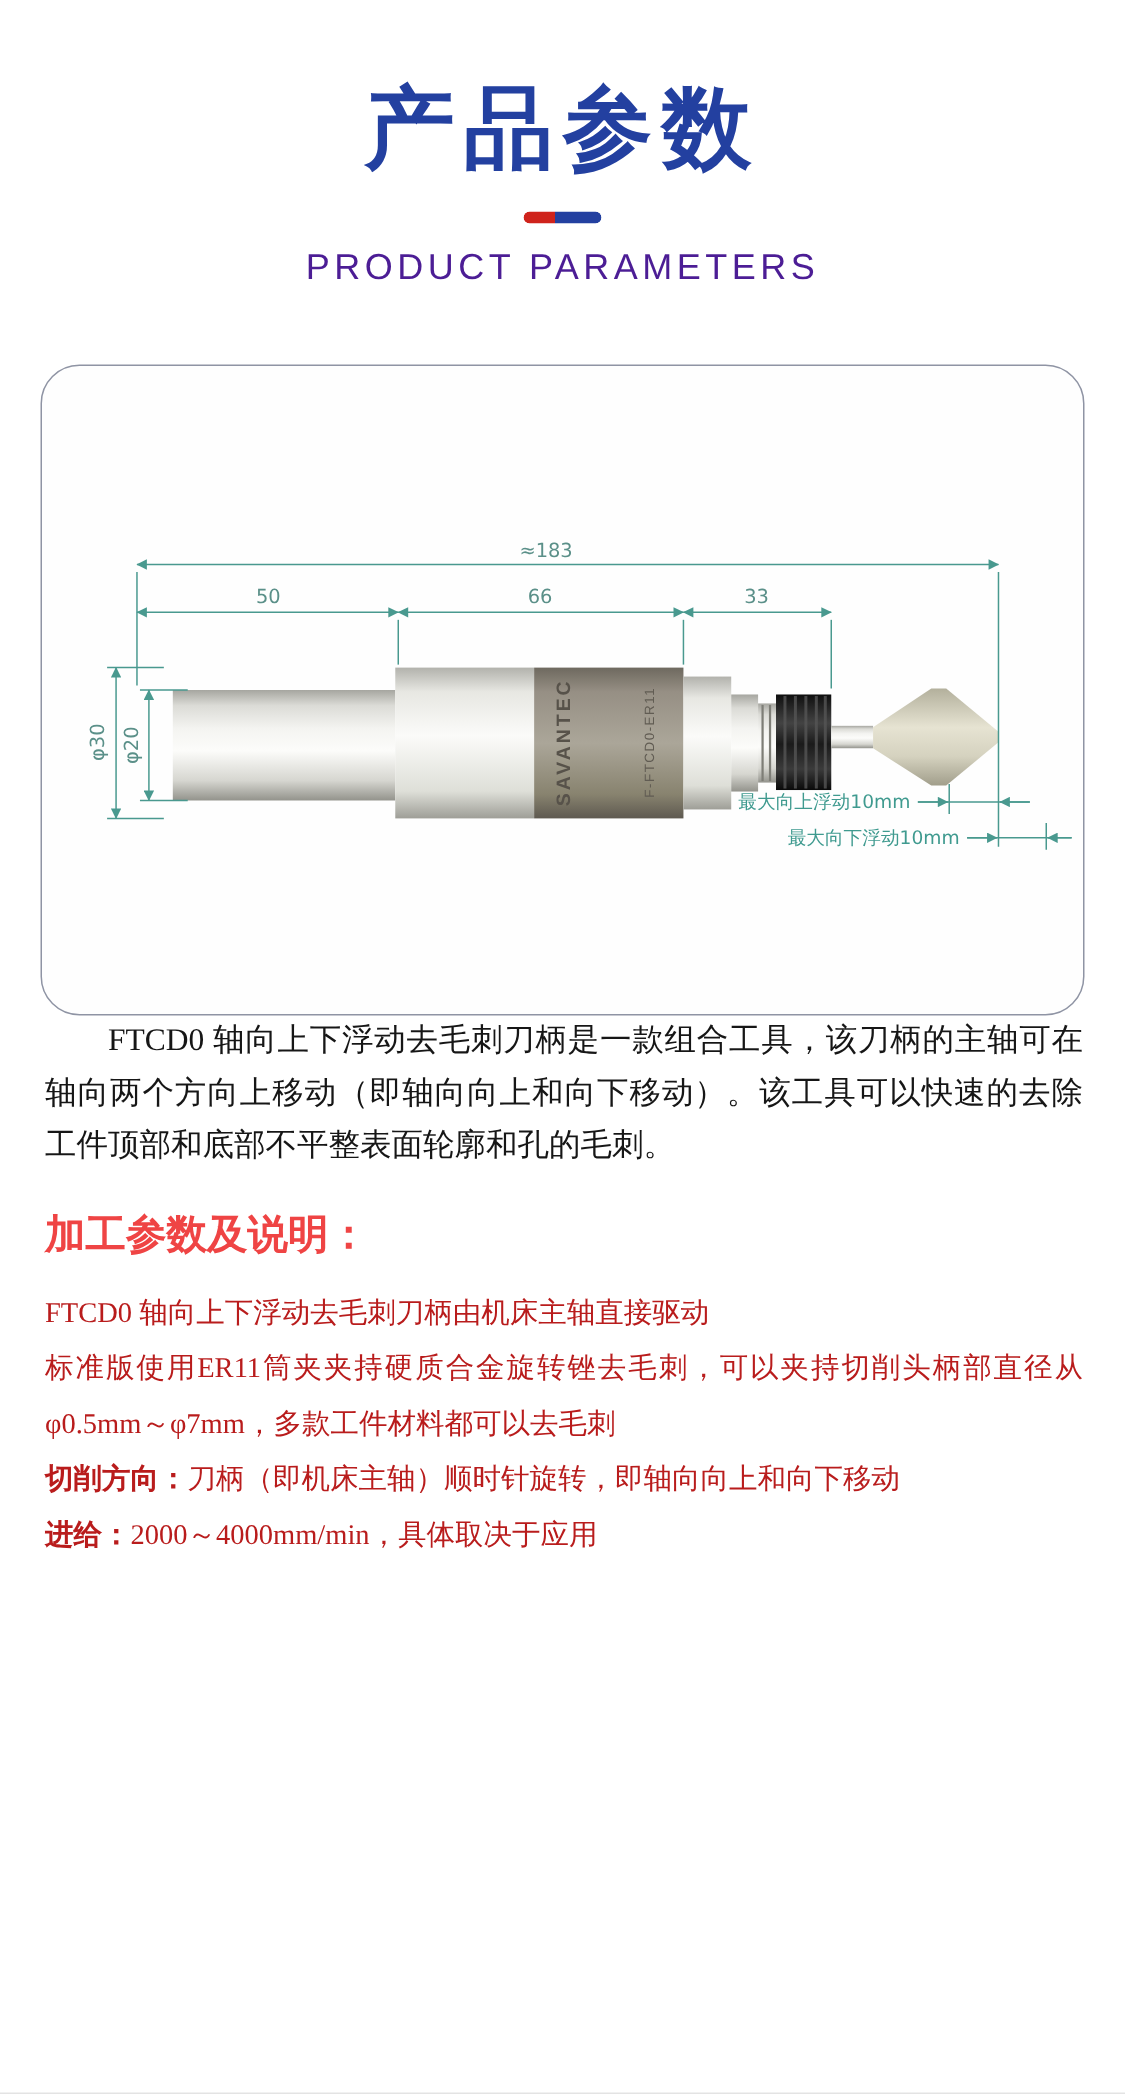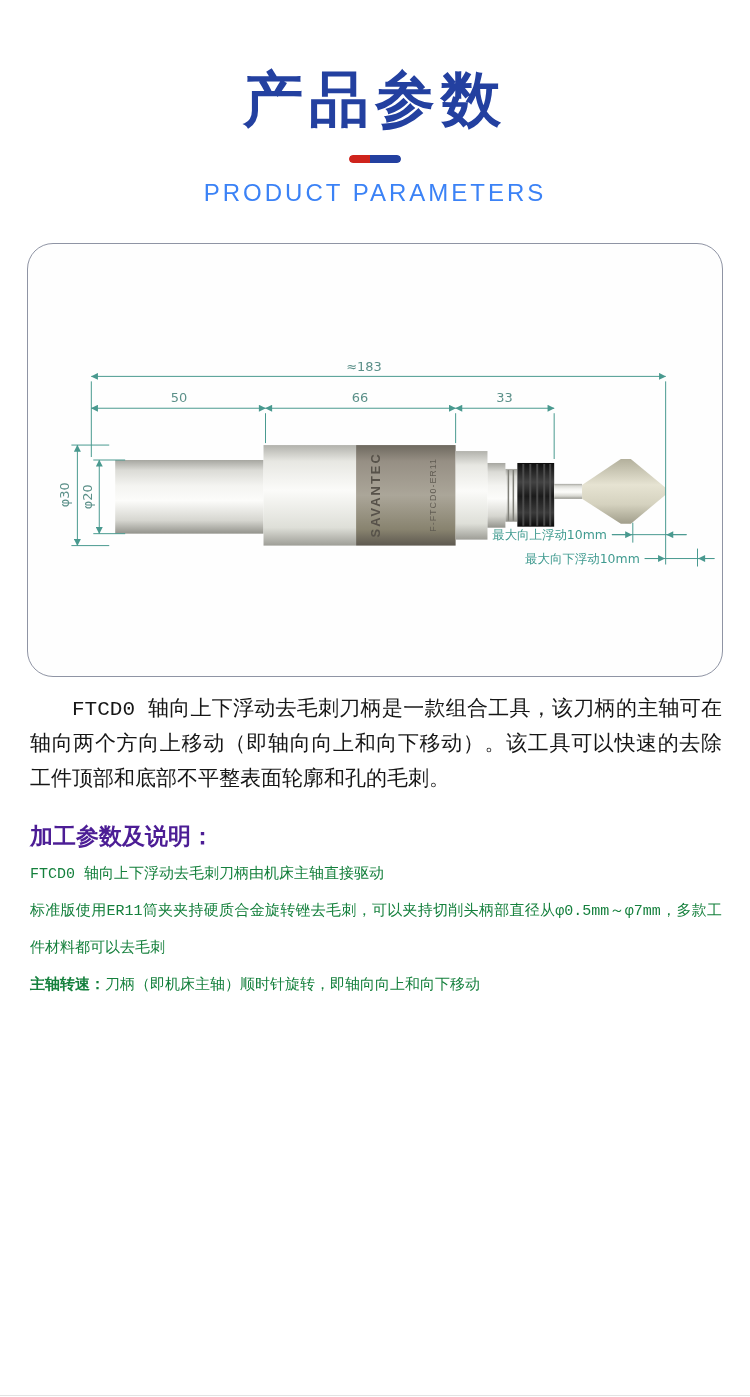--- a/index.html
+++ b/index.html
@@ -2,51 +2,51 @@
 <html><head>
 <meta charset="utf-8">
 <style>
   * { margin:0; padding:0; box-sizing:border-box; }
   body { background:#ffffff; font-family:"Liberation Serif","DejaVu Serif",serif; }
   .page {
     position:relative; width:750px; height:1397px; margin:0 auto;
     background:#ffffff; overflow:hidden;
   }
   
-  .header { padding-top:60px; text-align:center; }
+  .header { padding-top:46px; text-align:center; }
   .title {
     font-family:"Liberation Sans","DejaVu Sans",sans-serif;
     font-size:60px; font-weight:bold; letter-spacing:6px; color:#2340a0;
   }
   .divider { width:52px; height:8px; margin:14px auto 16px auto; border-radius:4px; overflow:hidden; display:flex; }
   .divider .red  { width:21px; height:100%; background:#cf231c; border-radius:4px 0 0 4px; }
   .divider .blue { width:31px; height:100%; background:#2340a0; border-radius:0 4px 4px 0; }
   .subtitle {
     font-family:"Liberation Sans","DejaVu Sans",sans-serif;
-    font-size:24px; letter-spacing:3px; color:#3b82f6;
+    font-size:24px; letter-spacing:3px; color:#4c1d95;
   }
   
   .drawing-box {
     position:absolute; left:27px; top:243px; width:696px; height:434px;
     border:1px solid #8f94a4; border-radius:26px; background:#fefefe; overflow:hidden;
   }
   .drawing-box svg { display:block; width:100%; height:100%; }
   .dim-txt { font-family:"DejaVu Sans","Liberation Sans",sans-serif; font-size:13px; fill:#5b9089; }
   .float-txt { font-family:"DejaVu Sans","Liberation Sans",sans-serif; font-size:12.5px; fill:#3f9a8f; }
   .brand-txt { font-family:"Liberation Sans","DejaVu Sans",sans-serif; font-weight:bold; fill:#57524a; letter-spacing:2px; }
   .model-txt { font-family:"Liberation Sans","DejaVu Sans",sans-serif; fill:#615c53; letter-spacing:1px; }
   
-  .copy { position:absolute; left:30px; top:692px; width:692px; color:#161616;font-family:Liberation Mono, monospace; }
+  .copy { position:absolute; left:30px; top:676px; width:692px; color:#161616; }
   .copy p {
     font-size:21px; line-height:35px; text-align:justify; text-indent:2em;
   }
   .section-heading {
-    font-size:23px; font-weight:bold; margin-top:24px; margin-bottom:4px; color:#4c1d95;
+    font-size:27px; font-weight:bold; margin-top:24px; margin-bottom:16px; color:#ef4444;
   }
-  .spec-line { font-size:15px; line-height:37px; text-align:justify; color:#15803d; }
+  .spec-line { font-size:19px; line-height:37px; text-align:justify; color:#b91c1c; }
   .spec-line b { font-weight:bold; }
   .bottom-rule { position:absolute; left:0; bottom:1px; width:100%; border-top:1px solid #e3e3e3; }
 </style>
 </head>
 <body>
 
 <div class="page">
 
   <div class="header">
     <div class="title">产品参数</div>
@@ -166,17 +166,18 @@
     </svg>
   </div>
 
   <div class="copy">
     <p>FTCD0 轴向上下浮动去毛刺刀柄是一款组合工具，该刀柄的主轴可在轴向两个方向上移动（即轴向向上和向下移动）。该工具可以快速的去除工件顶部和底部不平整表面轮廓和孔的毛刺。</p>
 
     <div class="section-heading">加工参数及说明：</div>
 
     <div class="spec-line"><b></b><span>FTCD0 轴向上下浮动去毛刺刀柄由机床主轴直接驱动</span></div>
     <div class="spec-line"><b></b><span>标准版使用ER11筒夹夹持硬质合金旋转锉去毛刺，可以夹持切削头柄部直径从φ0.5mm～φ7mm，多款工件材料都可以去毛刺</span></div>
-    <div class="spec-line"><b>主轴转速：</b><span>刀柄（即机床主轴）顺时针旋转，即轴向向上和向下移动</span></div>
+    <div class="spec-line"><b>切削方向：</b><span>刀柄（即机床主轴）顺时针旋转，即轴向向上和向下移动</span></div>
+    <div class="spec-line"><b>进给：</b><span>2000～4000mm/min，具体取决于应用</span></div>
   </div>
 
   <div class="bottom-rule"></div>
 </div>
 
 </body></html>

